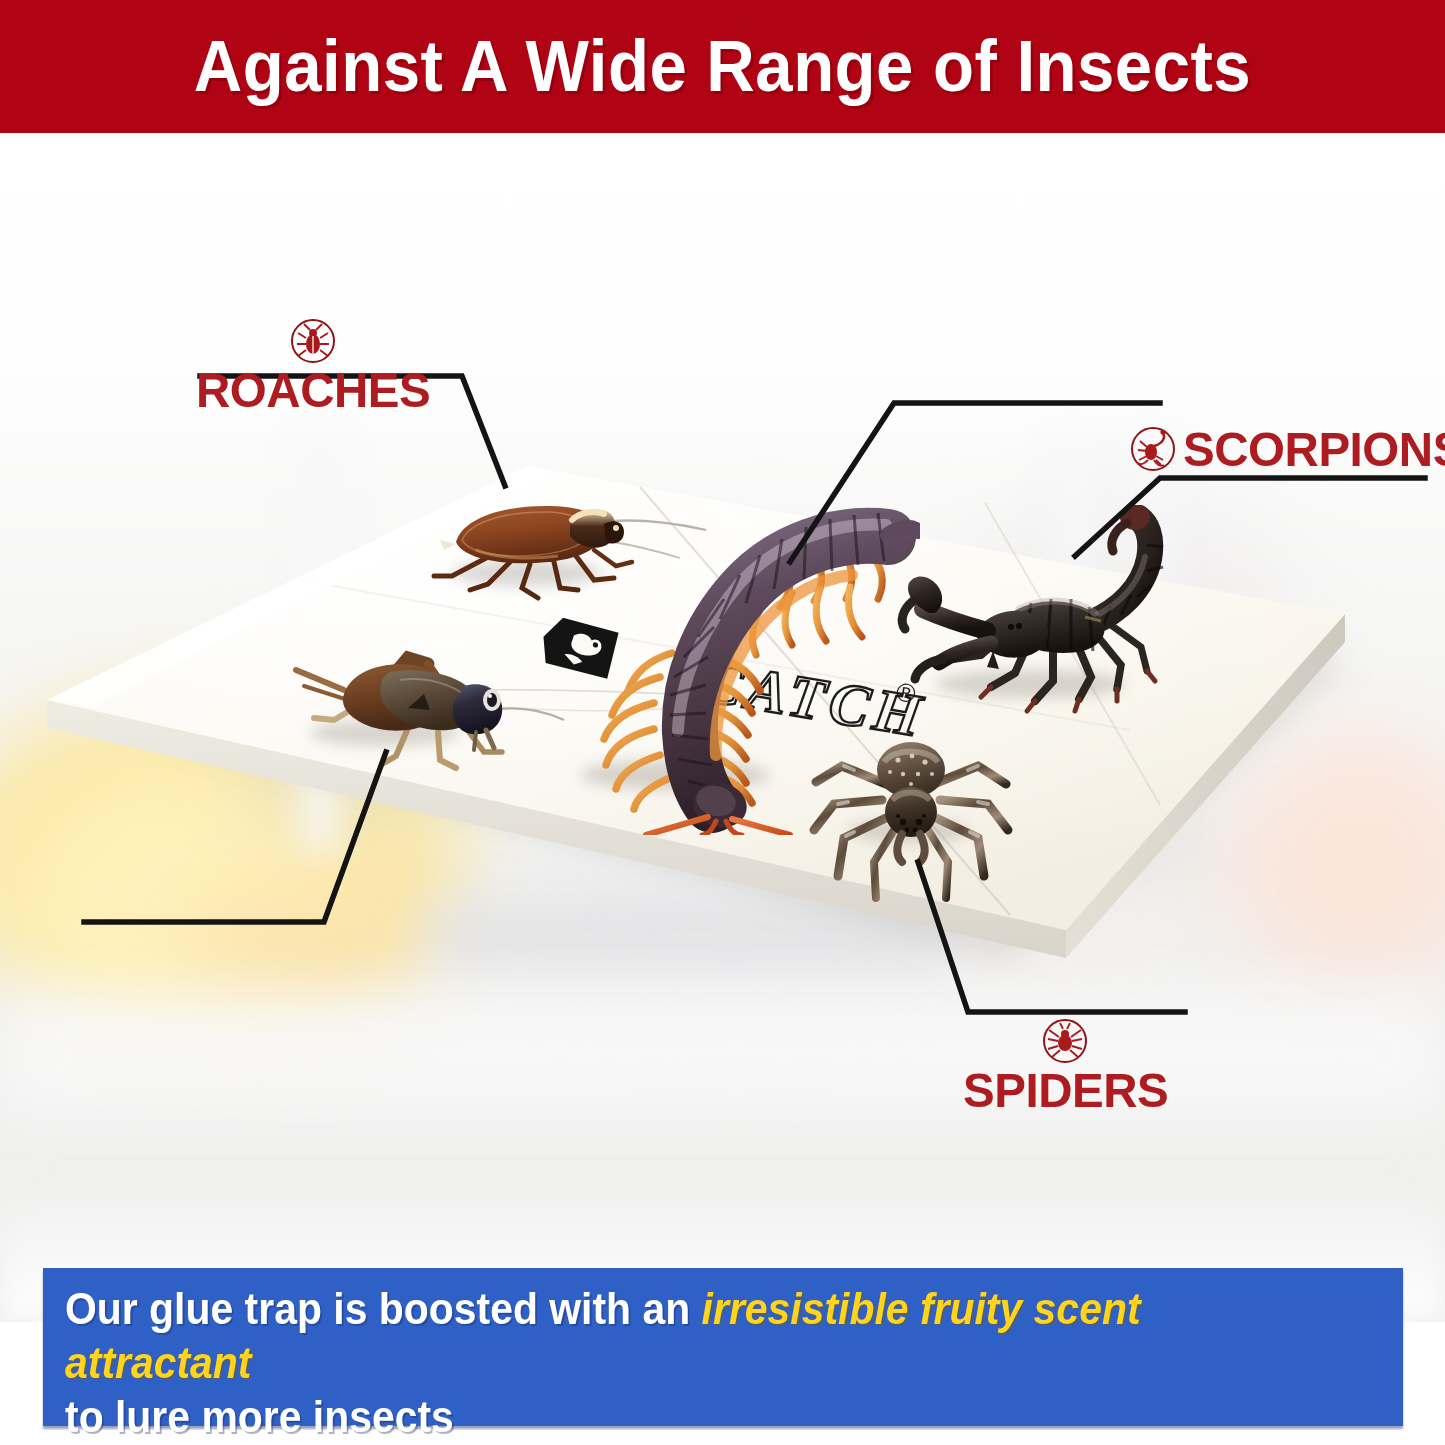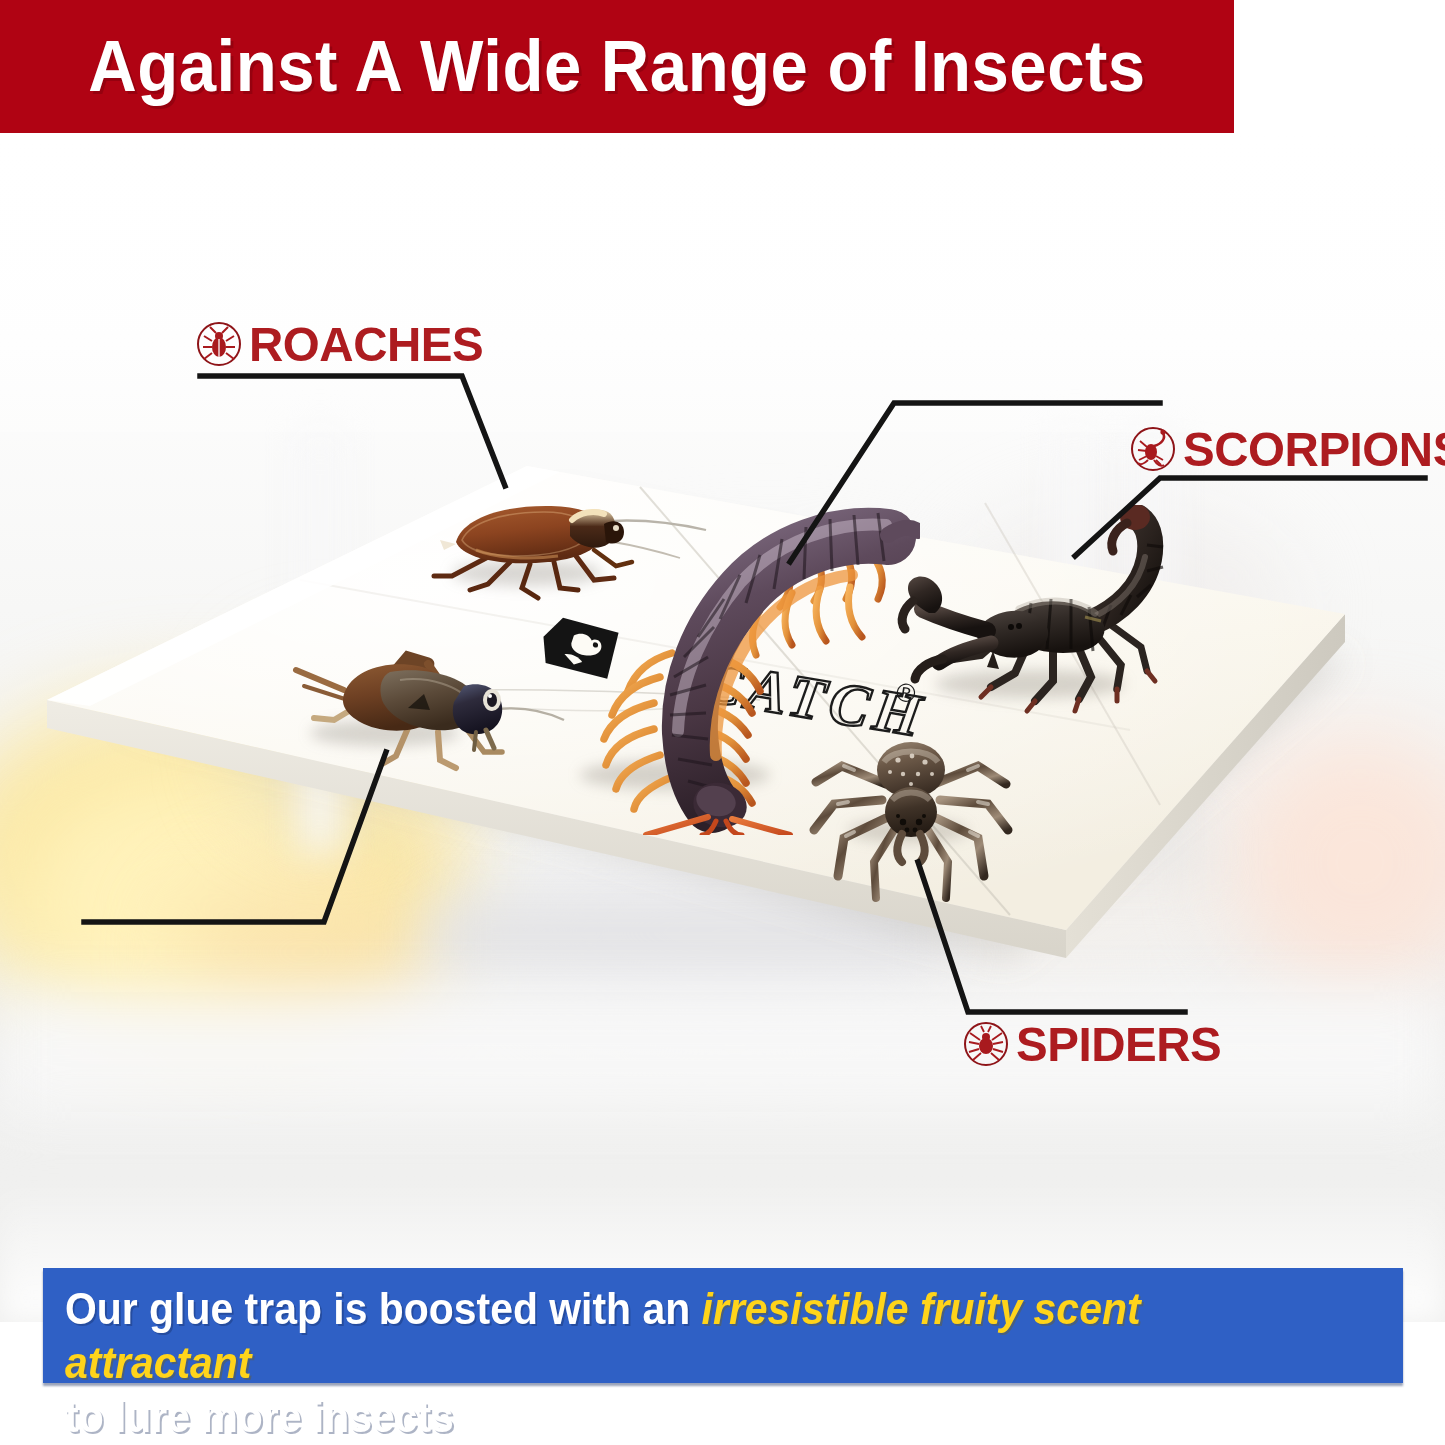--- a/index.html
+++ b/index.html
@@ -40,37 +40,37 @@
   #bg .vstrip{ position:absolute; top:300px; width:40px; height:420px;
                background:rgba(247,247,248,.9); filter:blur(18px); }
   #bg .glow{ position:absolute; left:0; top:0; width:1445px; height:300px;
              background:linear-gradient(180deg,rgba(255,255,255,1) 0%,rgba(255,255,255,.25) 100%); }
   #bg .floorline{ position:absolute; left:0; top:1060px; width:1445px; height:130px;
              background:linear-gradient(180deg,rgba(255,255,255,.1),rgba(255,255,255,.95));
              filter:blur(14px); }
 
   
   #header{
-    position:absolute; left:0; top:0; width:1234px; height:133px;
+    position:absolute; left:0; top:0; width:1445px; height:133px;
     background:#b00313; z-index:40;
   }
   #header .htxt{
     position:absolute; left:0; right:0; top:26px;
     text-align:center; color:#ffffff;
     font-size:73px; line-height:80px;
     font-weight:bold;
     letter-spacing:.5px;
     transform:scaleX(.92);
     text-shadow:3px 3px 0 rgba(120,0,10,.45);
     white-space:nowrap;
   }
 
   
   #footer{
-    position:absolute; left:43px; top:1268px; width:1360px; height:115px;
+    position:absolute; left:43px; top:1268px; width:1360px; height:158px;
     background:#2f60c5; z-index:40;
     box-shadow:0 3px 2px rgba(30,50,100,.45);
   }
   #footer .ftxt{
     position:absolute; left:22px; right:10px; top:14px;
     color:#ffffff; font-size:44px; line-height:54px; font-weight:bold;
     transform:scaleX(.93); transform-origin:left top;
     text-shadow:2px 2px 0 rgba(20,40,90,.35);
   }
   #footer .em{
@@ -532,21 +532,21 @@
       <path d="M1160 403 L894 403 L790 562"></path>
 
       <path name="scorpions" d="M1425 478 L1160 478 L1075 556"></path>
 
       <path d="M84 922 L324 922 L386 752"></path>
 
       <path d="M1185 1012 L968 1012 L918 862"></path>
     </g>
   </svg>
 
-  <div class="label" style="left:196px; top:318px;">
+  <div class="label" style="left:196px; top:318px;flex-direction:column;">
     <span class="ico">
       <svg width="46" height="46" viewBox="0 0 46 46">
         <circle cx="23" cy="23" r="21" fill="none" stroke="#8e1418" stroke-width="2"></circle>
         <ellipse cx="23" cy="26" rx="7" ry="10" fill="#a81a1e"></ellipse>
         <circle cx="23" cy="15" r="4" fill="#a81a1e"></circle>
         <path d="M20 12 L14 6 M26 12 L32 6" stroke="#a81a1e" stroke-width="2"></path>
         <path d="M16 20 L8 15 M16 26 L7 26 M16 32 L8 38
                  M30 20 L38 15 M30 26 L39 26 M30 32 L38 38" stroke="#a81a1e" stroke-width="2"></path>
         <path d="M23 18 L23 36" stroke="#f4e7e7" stroke-width="1.4"></path>
       </svg>
@@ -565,21 +565,21 @@
         <path d="M17 21 L10 15 M17 25 L8 24 M17 30 L9 34
                  M26 30 L33 34 M26 34 L31 39" stroke="#a81a1e" stroke-width="1.8"></path>
         <path d="M18 34 C14 38 10 39 8 37" stroke="#a81a1e" stroke-width="2" fill="none"></path>
         <path d="M24 34 C27 39 31 41 34 39" stroke="#a81a1e" stroke-width="2" fill="none"></path>
       </svg>
     </span>
     <span class="ltxt">SCORPIONS</span>
   </div>
 
 
-  <div class="label" style="left:963px; top:1018px;">
+  <div class="label" style="left:963px; top:1018px;flex-direction:column;">
     <span class="ico">
       <svg width="46" height="46" viewBox="0 0 46 46">
         <circle cx="23" cy="23" r="21" fill="none" stroke="#8e1418" stroke-width="2"></circle>
         <ellipse cx="23" cy="25" rx="7" ry="8" fill="#a81a1e"></ellipse>
         <circle cx="23" cy="16" r="4" fill="#a81a1e"></circle>
         <path d="M17 19 L7 12 M16 23 L6 21 M16 28 L6 31 M18 32 L10 39
                  M29 19 L39 12 M30 23 L40 21 M30 28 L40 31 M28 32 L36 39" stroke="#a81a1e" stroke-width="1.9" fill="none"></path>
         <path d="M21 11 L18 5 M25 11 L28 5" stroke="#a81a1e" stroke-width="1.8"></path>
       </svg>
     </span>

